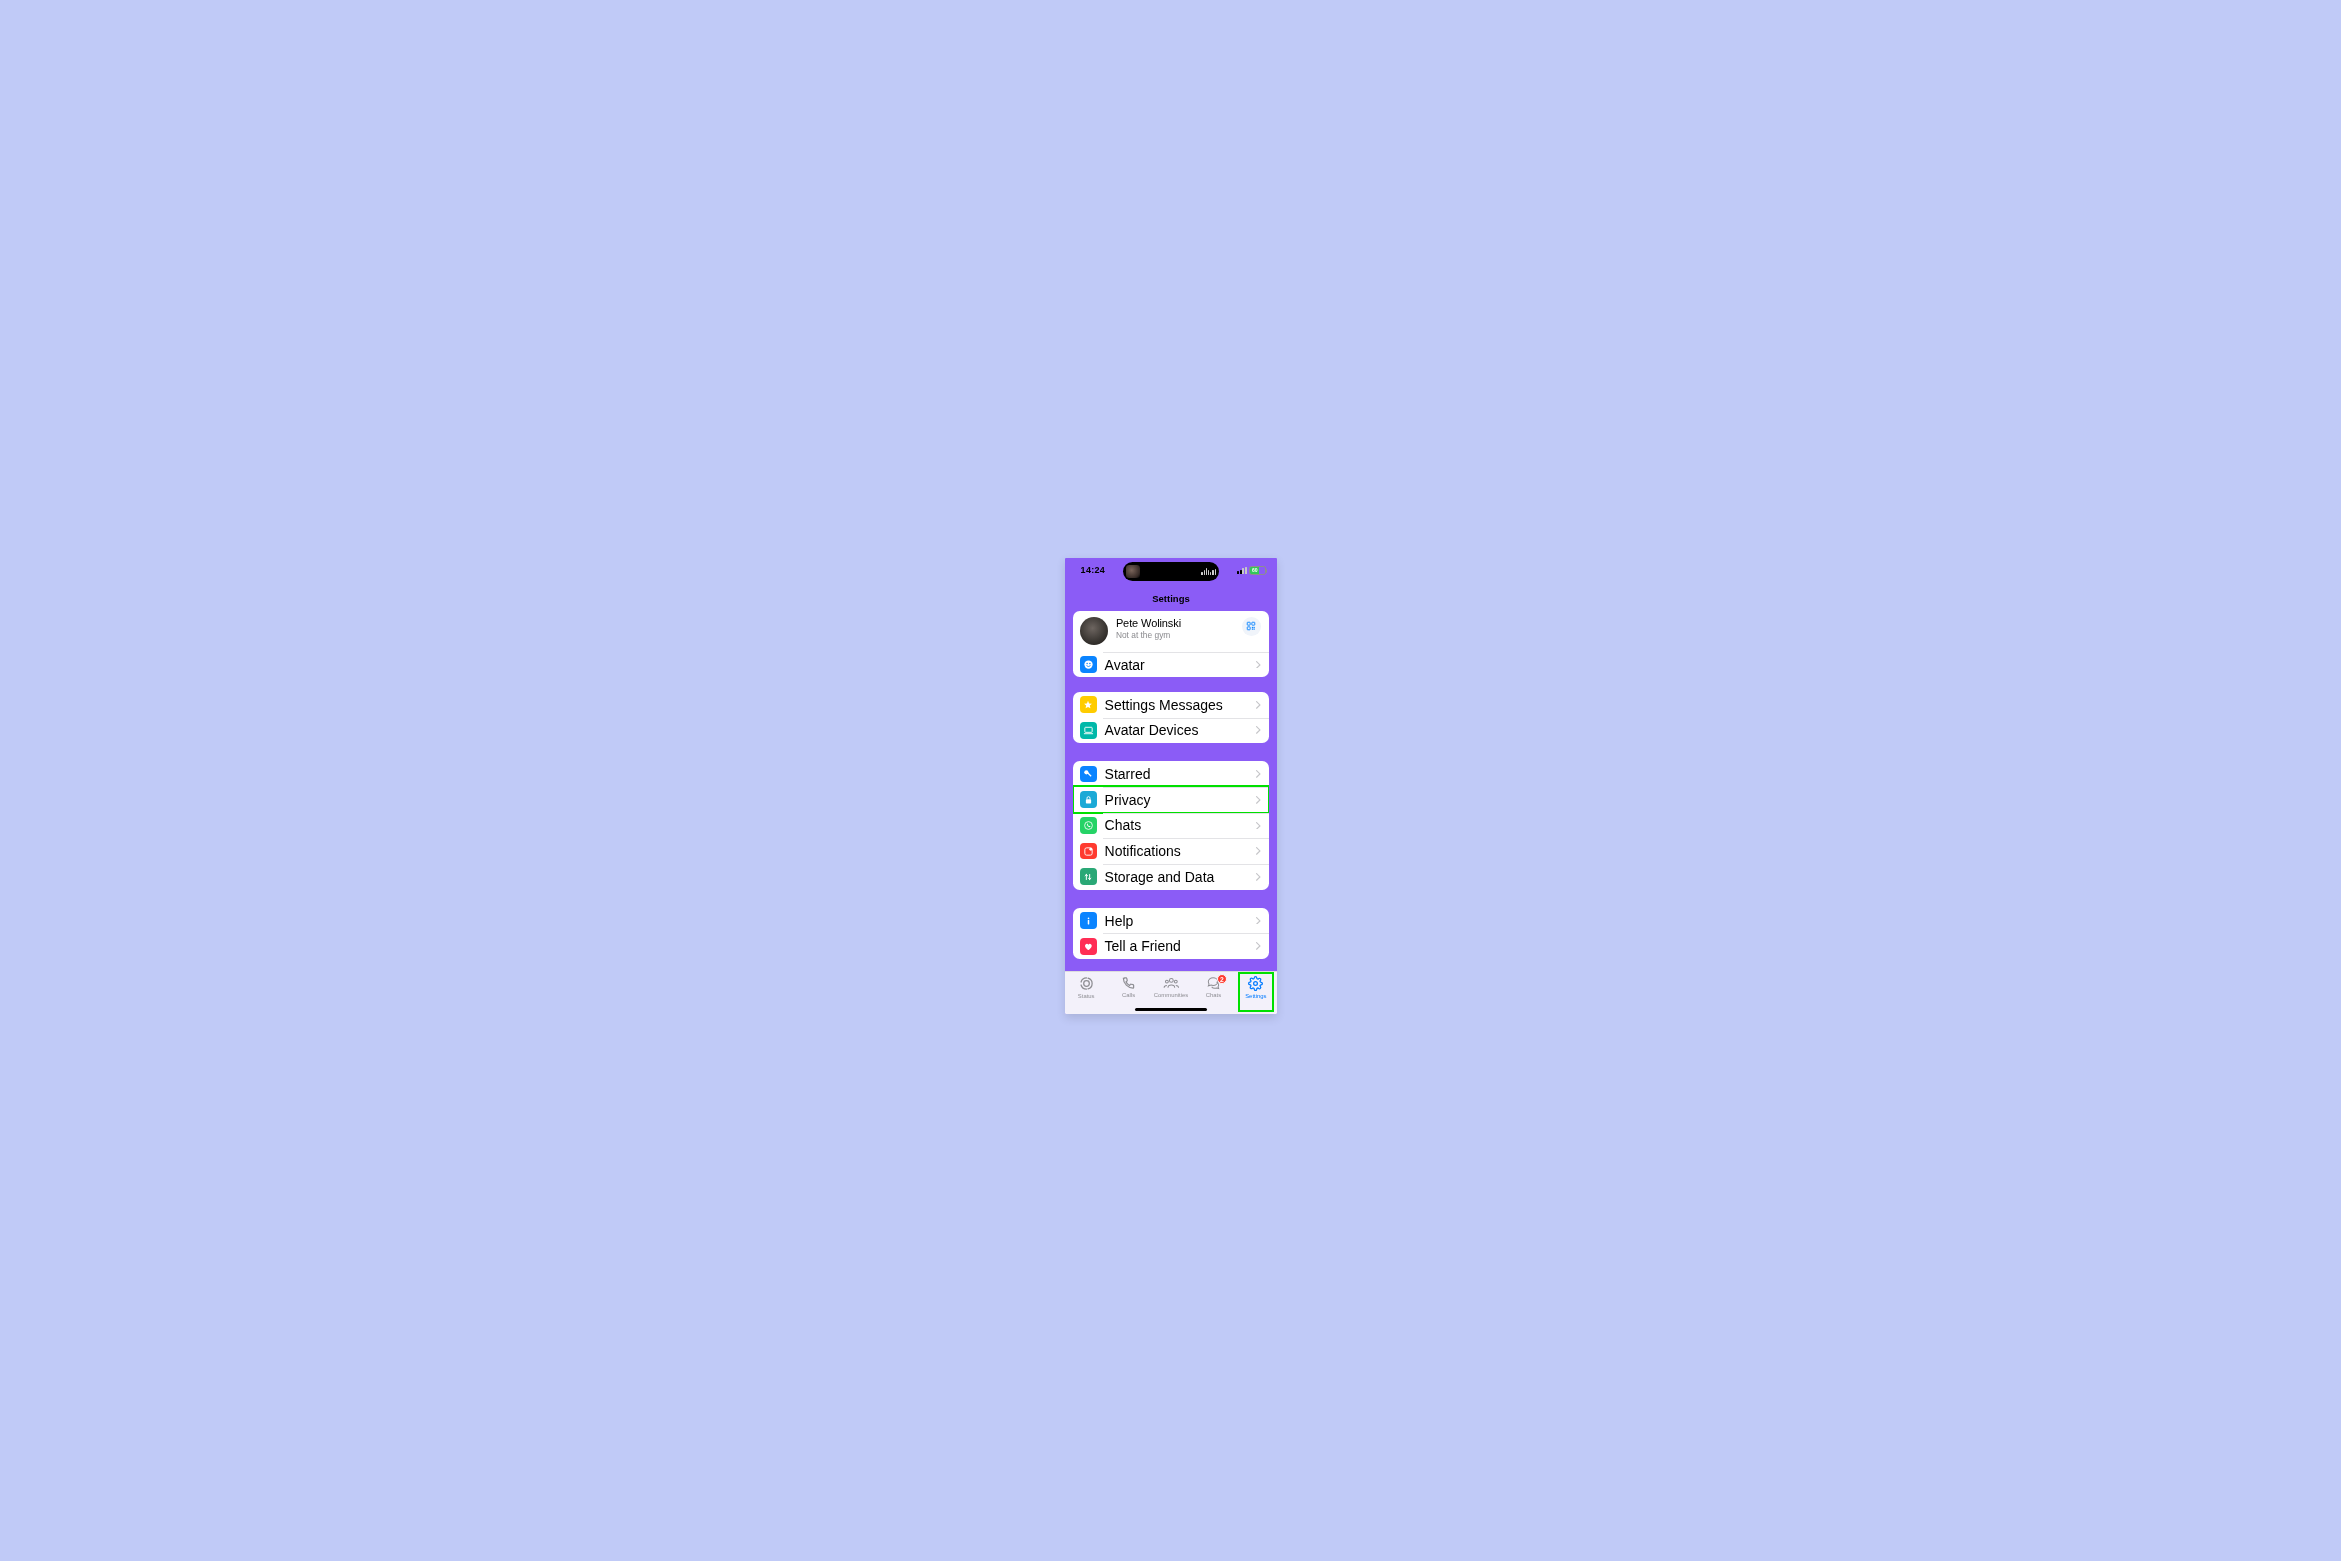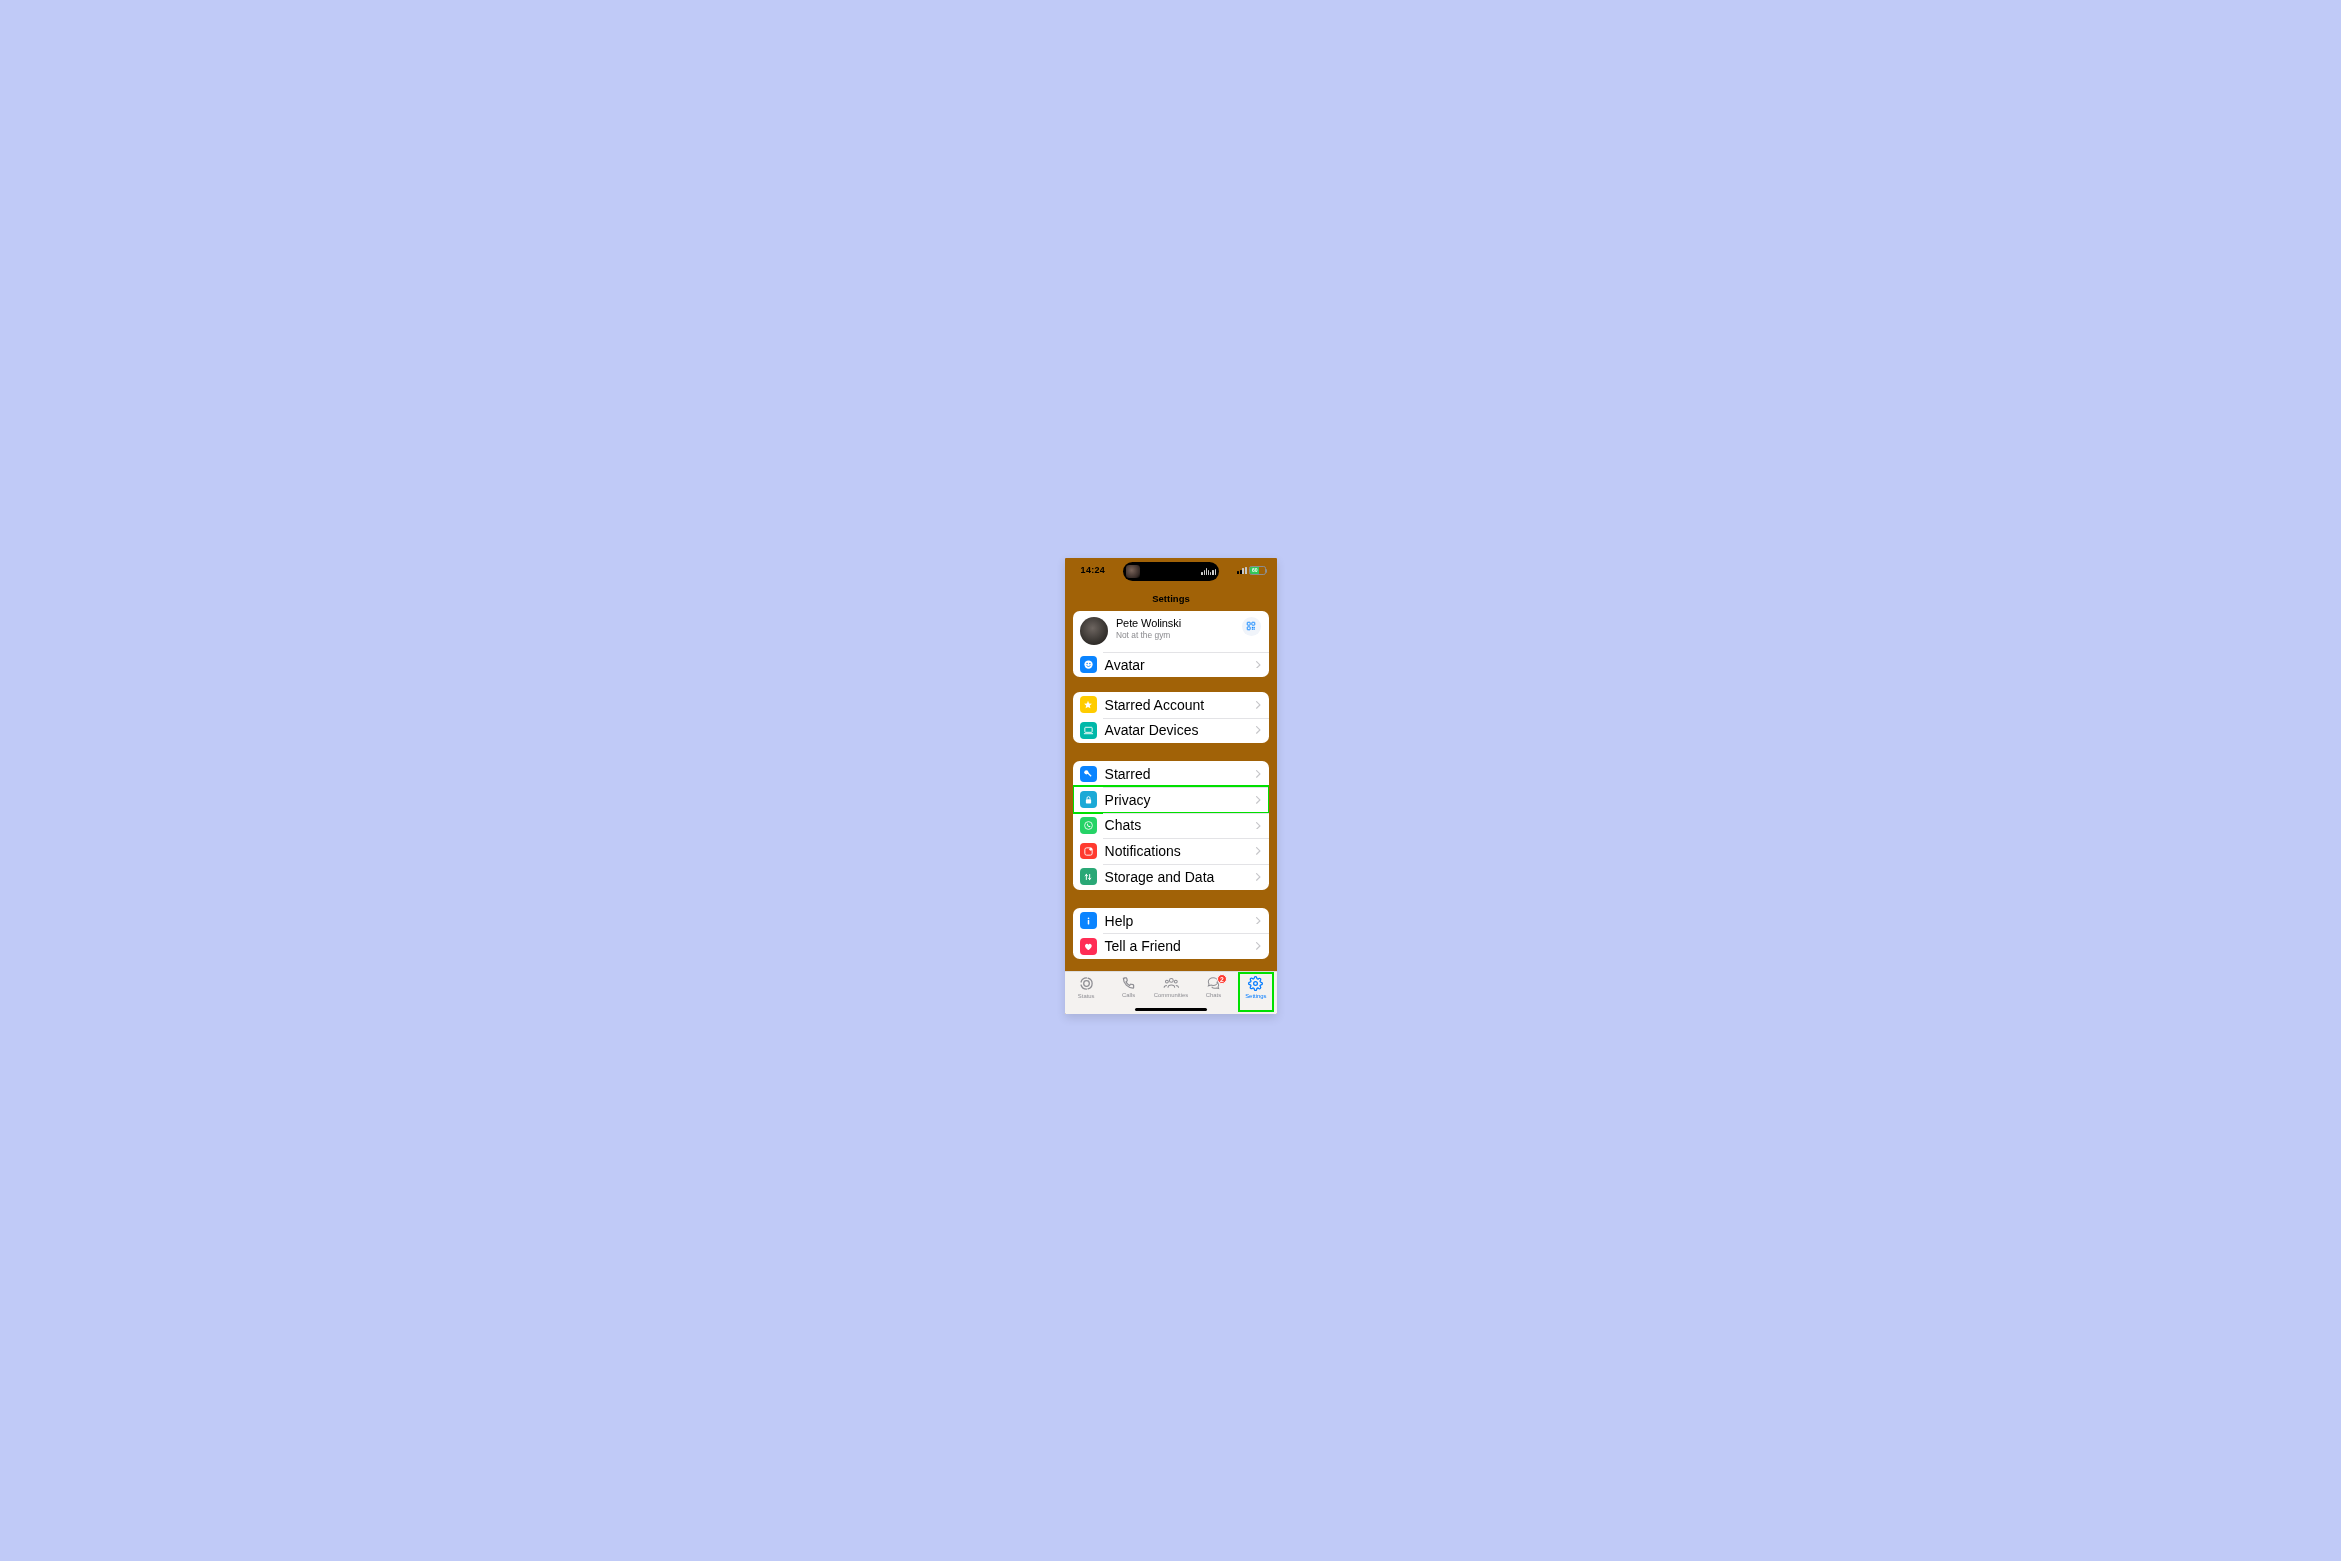--- a/index.html
+++ b/index.html
@@ -15,21 +15,21 @@
     width: 747px;
     height: 486px;
     position: relative;
   }
   .phone {
     position: absolute;
     left: 268px;
     top: 20.6px;
     width: 212px;
     height: 456px;
-    background: #a16207;
+    background: #8b5cf6;
     border-radius: 1.1px;
     box-shadow: 0 3.3px 10px rgba(0,0,0,0.12);
     overflow: hidden;
   }
 
   
   .statusbar {
     height: 24.5px;
     display: flex;
     align-items: center;
@@ -241,21 +241,21 @@
         </div>
       </div>
 
       <div class="group">
         <div class="row">
           <div class="row-icon ic-yellow">
             <svg width="10" height="10" viewBox="0 0 24 24" fill="#fff">
                 <path d="M12 2l2.6 6.3 6.9.5-5.2 4.5 1.6 6.7L12 16.8 6.1 20l1.6-6.7L2.5 8.8l6.9-.5z"></path>
               </svg>
           </div>
-          <div class="row-label">Starred Account</div>
+          <div class="row-label">Settings Messages</div>
           <svg class="chev" width="4.5" height="7.8" viewBox="0 0 8 14">
               <path d="M1 1l6 6-6 6" stroke="currentColor" stroke-width="2" fill="none" stroke-linecap="round"></path>
             </svg>
         </div>
         <div class="row">
           <div class="row-icon ic-teal">
             <svg width="11" height="11" viewBox="0 0 24 24" fill="none" stroke="#fff" stroke-width="2">
                 <rect x="4" y="5" width="16" height="11" rx="1.5"></rect>
                 <line x1="2" y1="19" x2="22" y2="19"></line>
               </svg>

